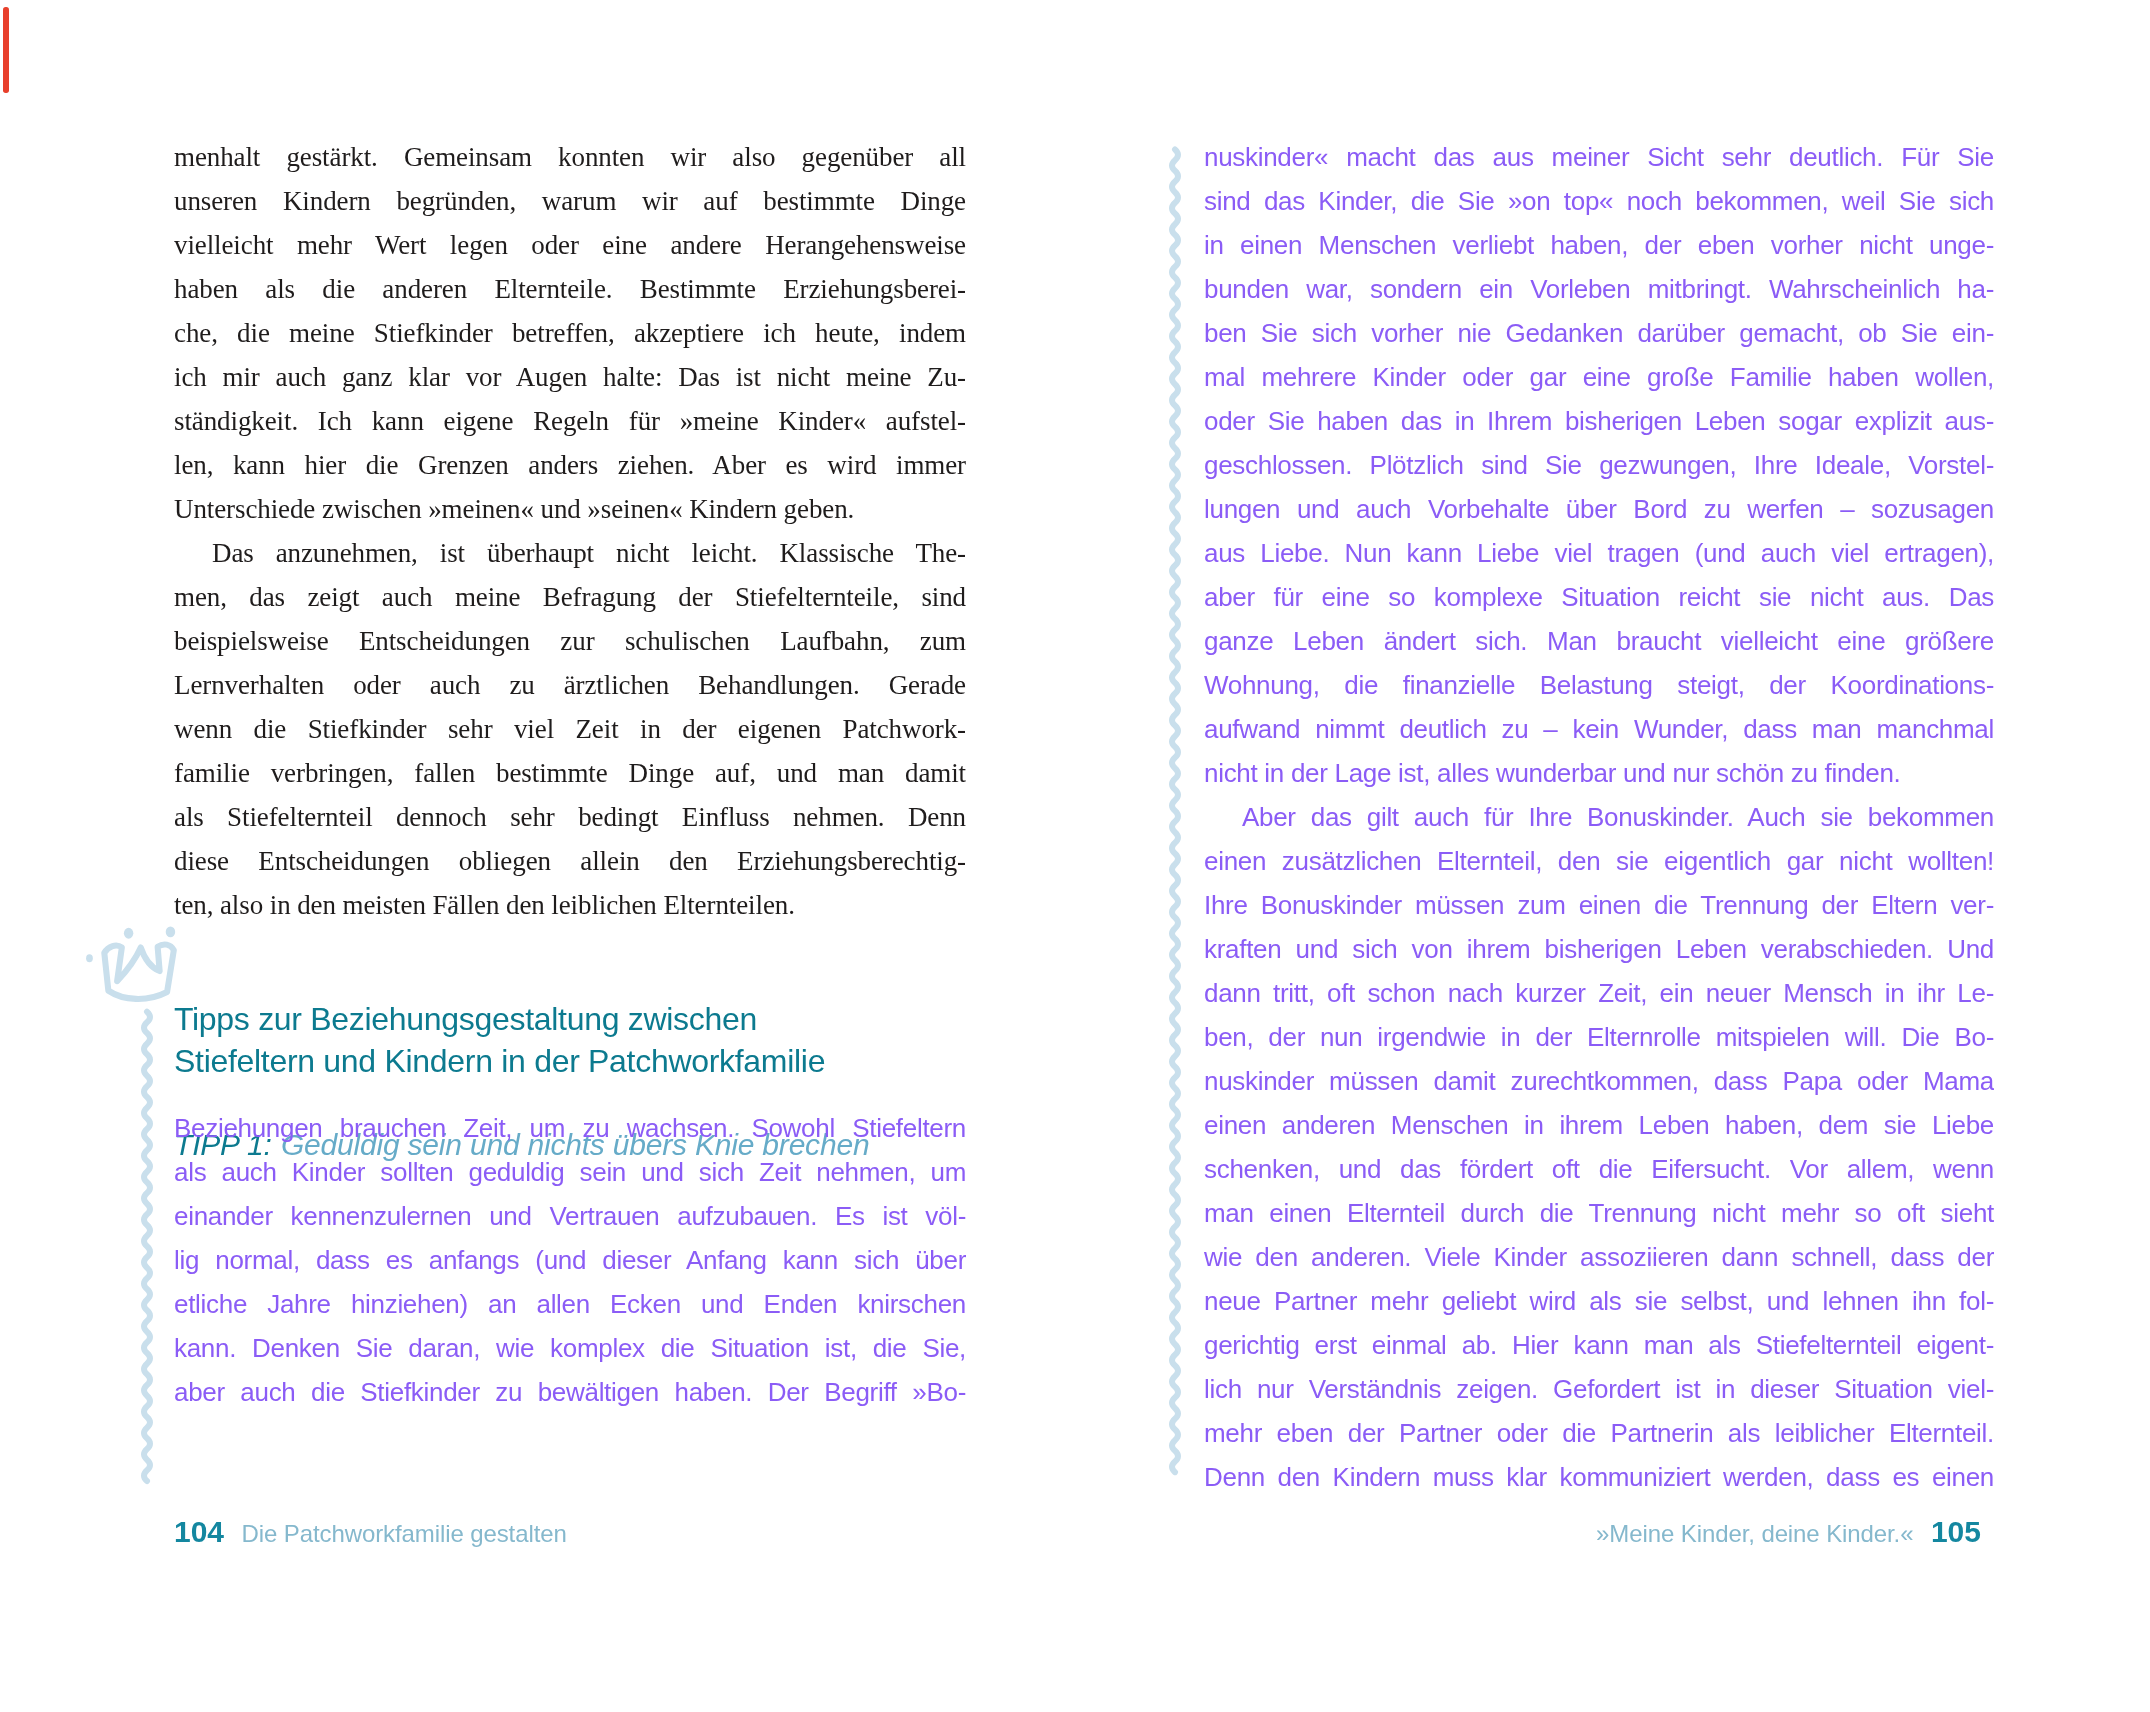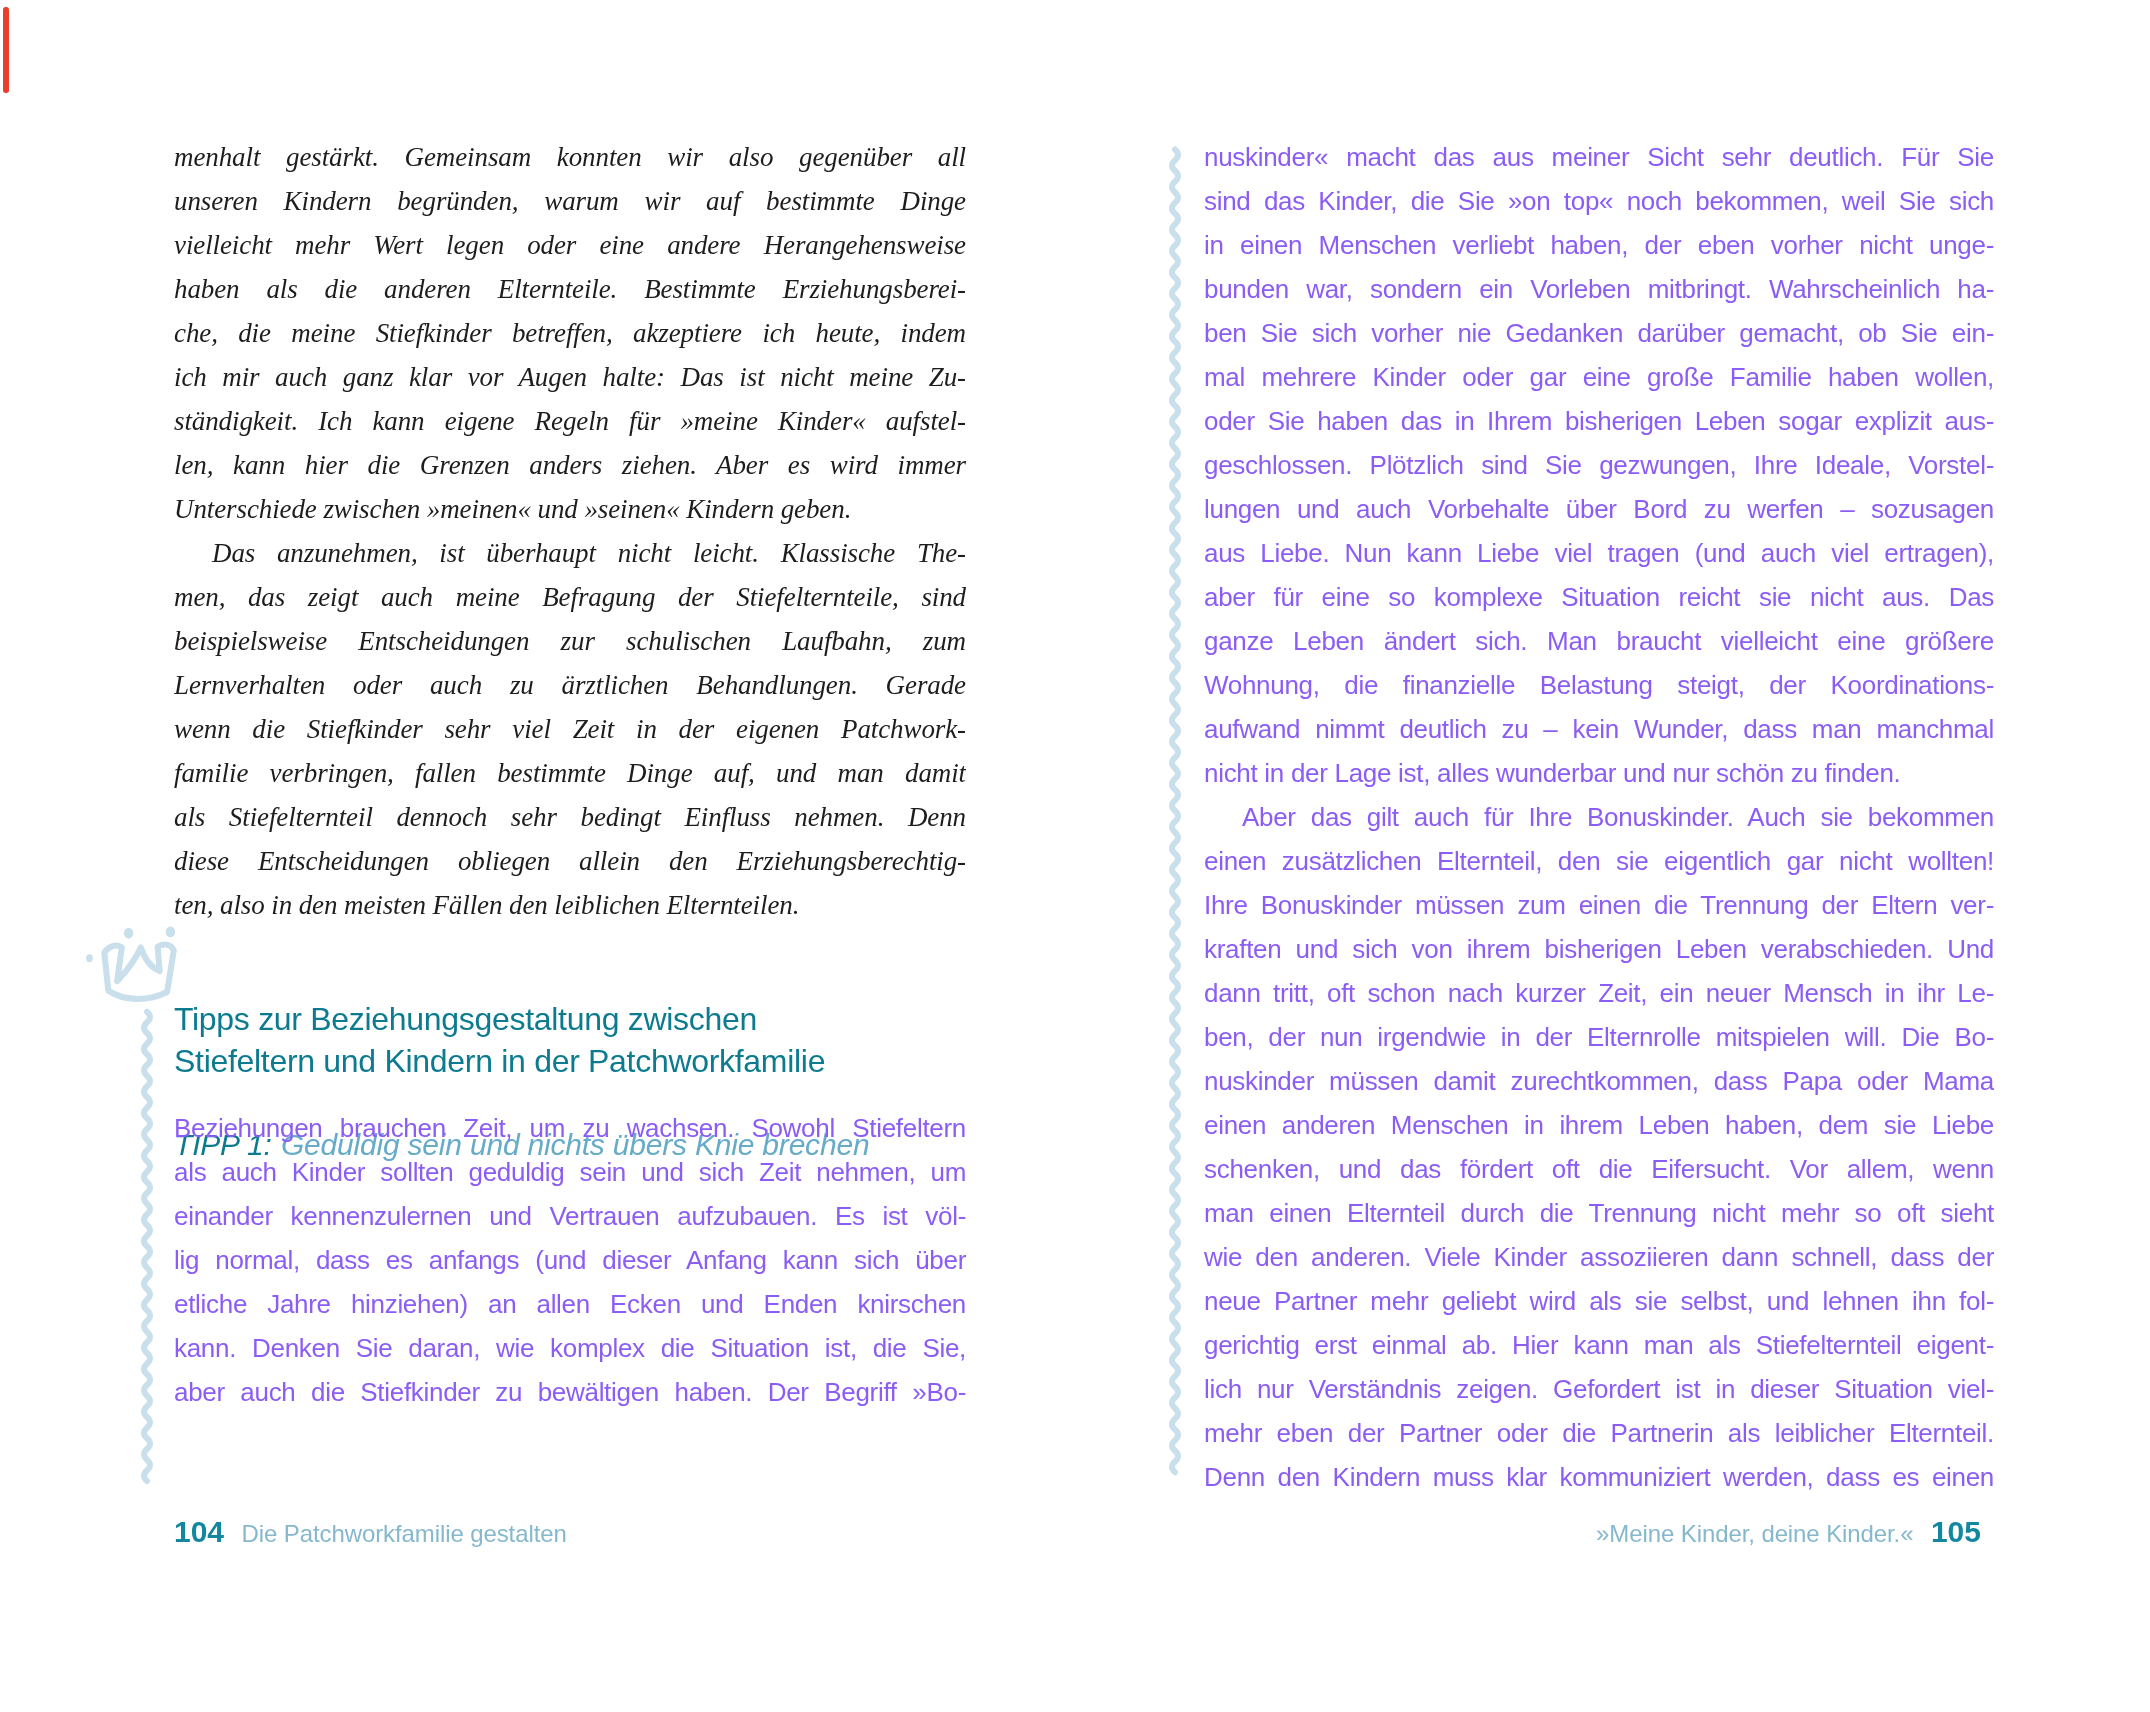--- a/index.html
+++ b/index.html
@@ -15,21 +15,20 @@
     white-space:normal;overflow:hidden;
   }
   .textblock .line.ragged{text-align-last:left;}
   .textblock .line.indent{text-indent:38px;}
 
   .serif-block{
     left:174px;top:135px;width:792px;
     font-family:"Liberation Serif", serif;
     font-size:27px;line-height:44px;letter-spacing:-0.1px;
     color:#1f1c1c;
-    font-style:italic;
   }
   .serif-block .line{height:44px;}
 
   .teal-block{
     font-size:26px;line-height:44px;letter-spacing:-0.3px;
     color:#8b5cf6;
   }
   .teal-block .line{height:44px;}
   .teal-left{left:174px;top:1106px;width:792px;}
   .teal-right{left:1204px;top:135px;width:790px;}

